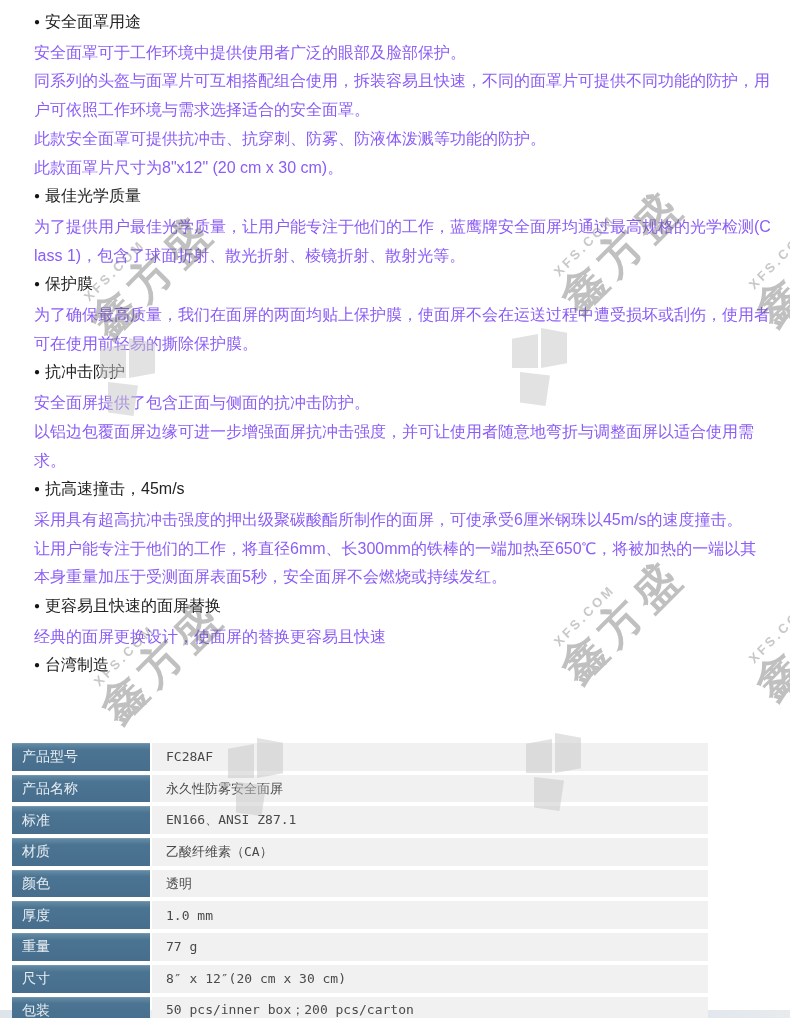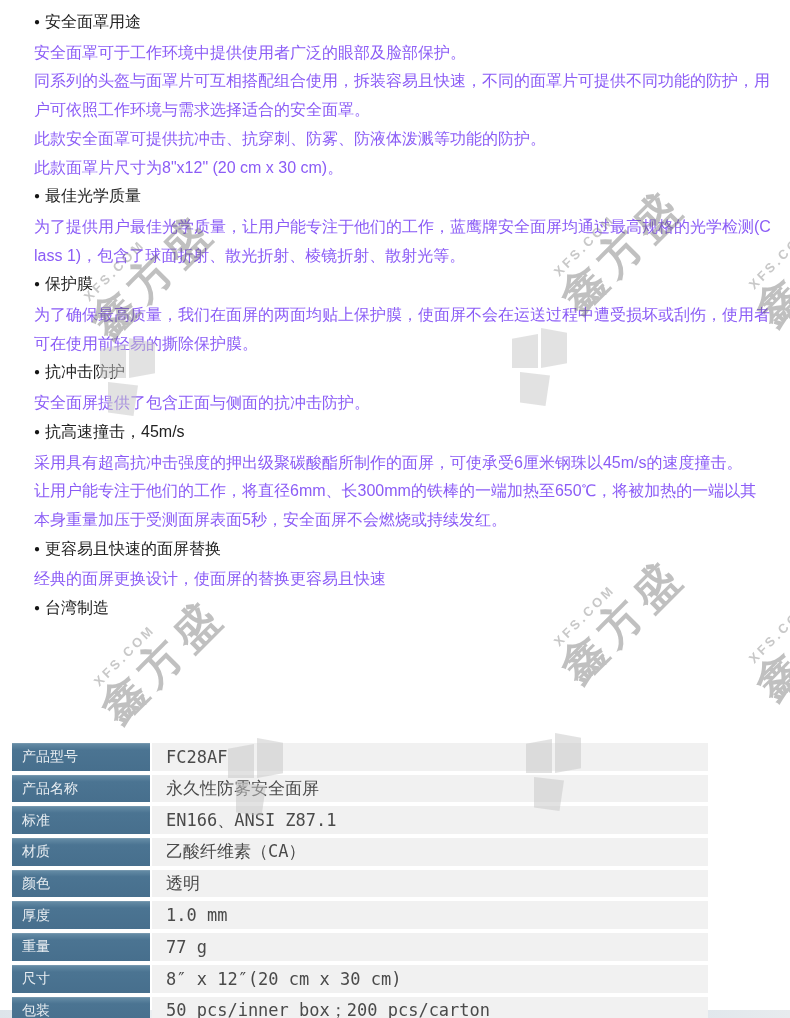--- a/index.html
+++ b/index.html
@@ -26,21 +26,21 @@
   .spec-row { display:flex; gap:2px; height:27.7px; }
   .spec-label {
     width:138px; box-sizing:border-box; padding-left:10px;
     background:linear-gradient(180deg,#638aa4 0%,#4b7492 22%,#476f8d 100%);
     border-top:1px solid #79a 1px; border-top:1px solid #7597ae;
     color:#e9eef2; font-size:14px; display:flex; align-items:center;
   }
   .spec-value {
     flex:1; background:#f1f1f1; padding-left:14px;
     font-family:"DejaVu Sans Mono","Liberation Mono",monospace;
-    font-size:17px; color:#4a4a4a; display:flex; align-items:center;
+    font-size:13px; color:#4a4a4a; display:flex; align-items:center;
   }
   
   .wm-layer { position:absolute; inset:0; z-index:4; pointer-events:none; }
   .wm {
     position:absolute; transform:rotate(-45deg); text-align:center;
     font-weight:bold; white-space:nowrap;
   }
   .wm .dom {
     display:block; font-size:13px; letter-spacing:3px;
     color:rgba(125,125,125,0.42); margin-left:-46px; margin-bottom:1px;
@@ -70,20 +70,21 @@
     <p>安全面罩可于工作环境中提供使用者广泛的眼部及脸部保护。</p>
     <p>同系列的头盔与面罩片可互相搭配组合使用，拆装容易且快速，不同的面罩片可提供不同功能的防护，用户可依照工作环境与需求选择适合的安全面罩。</p>
     <p>此款安全面罩可提供抗冲击、抗穿刺、防雾、防液体泼溅等功能的防护。</p>
     <p>此款面罩片尺寸为8"x12" (20 cm x 30 cm)。</p>
     <p class="head"><span class="bullet">●</span><span>最佳光学质量</span></p>
     <p>为了提供用户最佳光学质量，让用户能专注于他们的工作，蓝鹰牌安全面屏均通过最高规格的光学检测(Class 1)，包含了球面折射、散光折射、棱镜折射、散射光等。</p>
     <p class="head"><span class="bullet">●</span><span>保护膜</span></p>
     <p>为了确保最高质量，我们在面屏的两面均贴上保护膜，使面屏不会在运送过程中遭受损坏或刮伤，使用者可在使用前轻易的撕除保护膜。</p>
     <p class="head"><span class="bullet">●</span><span>抗冲击防护</span></p>
     <p>安全面屏提供了包含正面与侧面的抗冲击防护。</p>
+    <p>以铝边包覆面屏边缘可进一步增强面屏抗冲击强度，并可让使用者随意地弯折与调整面屏以适合使用需求。</p>
     <p class="head"><span class="bullet">●</span><span>抗高速撞击，45m/s</span></p>
     <p>采用具有超高抗冲击强度的押出级聚碳酸酯所制作的面屏，可使承受6厘米钢珠以45m/s的速度撞击。</p>
     <p>让用户能专注于他们的工作，将直径6mm、长300mm的铁棒的一端加热至650℃，将被加热的一端以其本身重量加压于受测面屏表面5秒，安全面屏不会燃烧或持续发红。</p>
     <p class="head"><span class="bullet">●</span><span>更容易且快速的面屏替换</span></p>
     <p>经典的面屏更换设计，使面屏的替换更容易且快速</p>
     <p class="head"><span class="bullet">●</span><span>台湾制造</span></p>
   </div>
 
   <div class="spec-table">
     <div class="spec-row">

